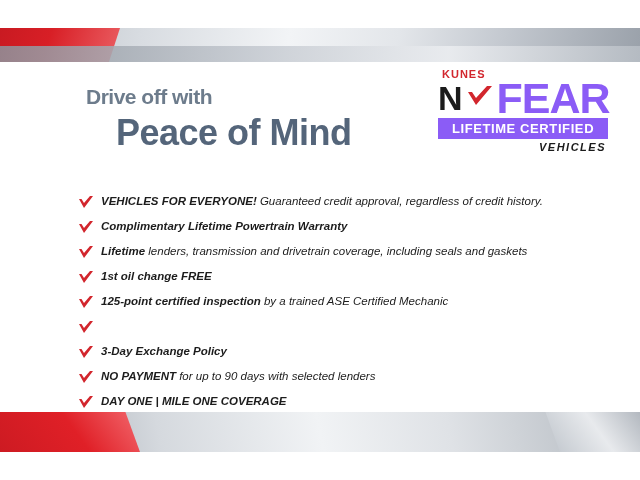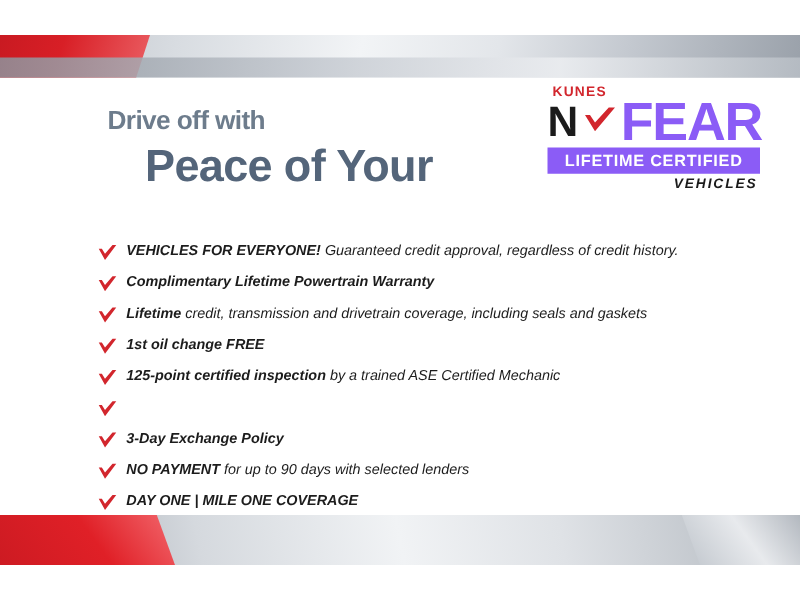--- a/index.html
+++ b/index.html
@@ -237,21 +237,21 @@
   <div class="frame-bottom"></div>
 
   <div class="banner">
 
     <div class="top-band">
       <div class="top-red"></div>
     </div>
 
     <div class="headline">
       <div class="line1">Drive off with</div>
-      <div class="line2">Peace of Your</div>
+      <div class="line2">Peace of Mind</div>
     </div>
 
     <div class="logo">
       <div class="logo-kunes">KUNES</div>
       <div class="logo-nofear">
         <span class="logo-n">N</span>
         <span class="logo-check">
           <svg width="30" height="30" viewBox="0 0 30 30">
             <path d="M3 9 L11 22 L27 3 L22 3 L11 15 L7 9 Z" fill="#d2262d"></path>
           </svg>
@@ -286,21 +286,21 @@
         </span>
       </div>
 
       <div class="bullet-row">
         <span class="check-icon">
           <svg width="16" height="16" viewBox="0 0 16 16">
               <path d="M1 4 L6 13 L15 1 L12 1 L6 8 L3.5 4 Z" fill="#d2262d"></path>
             </svg>
         </span>
         <span class="bullet-text">
-          <b>Lifetime</b><span> credit, transmission and drivetrain coverage, including seals and gaskets</span>
+          <b>Lifetime</b><span> lenders, transmission and drivetrain coverage, including seals and gaskets</span>
         </span>
       </div>
 
       <div class="bullet-row">
         <span class="check-icon">
           <svg width="16" height="16" viewBox="0 0 16 16">
               <path d="M1 4 L6 13 L15 1 L12 1 L6 8 L3.5 4 Z" fill="#d2262d"></path>
             </svg>
         </span>
         <span class="bullet-text">

